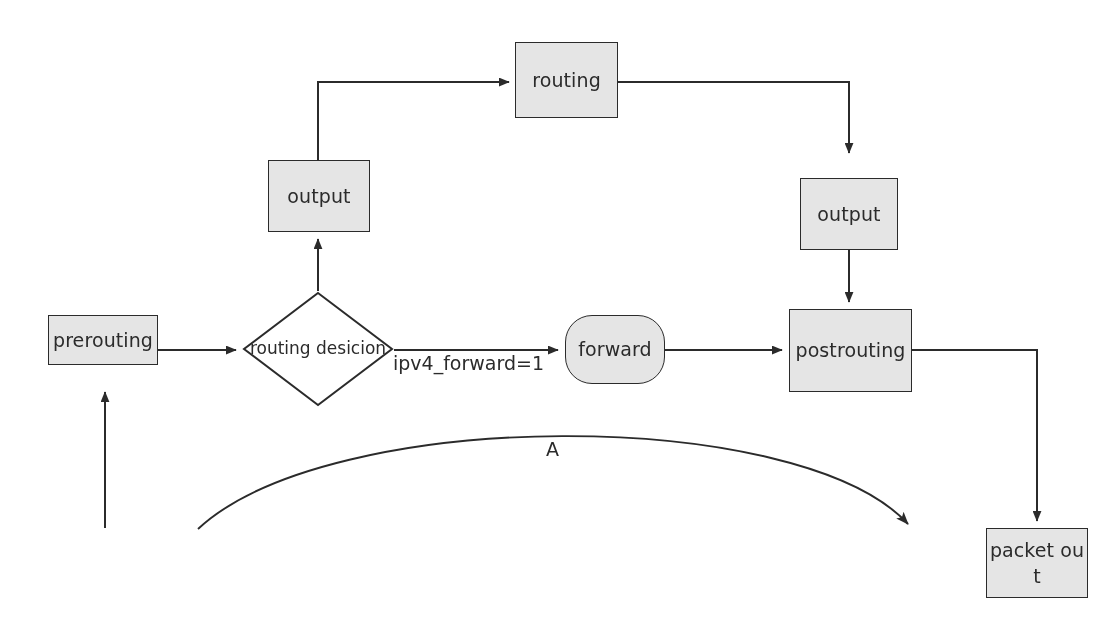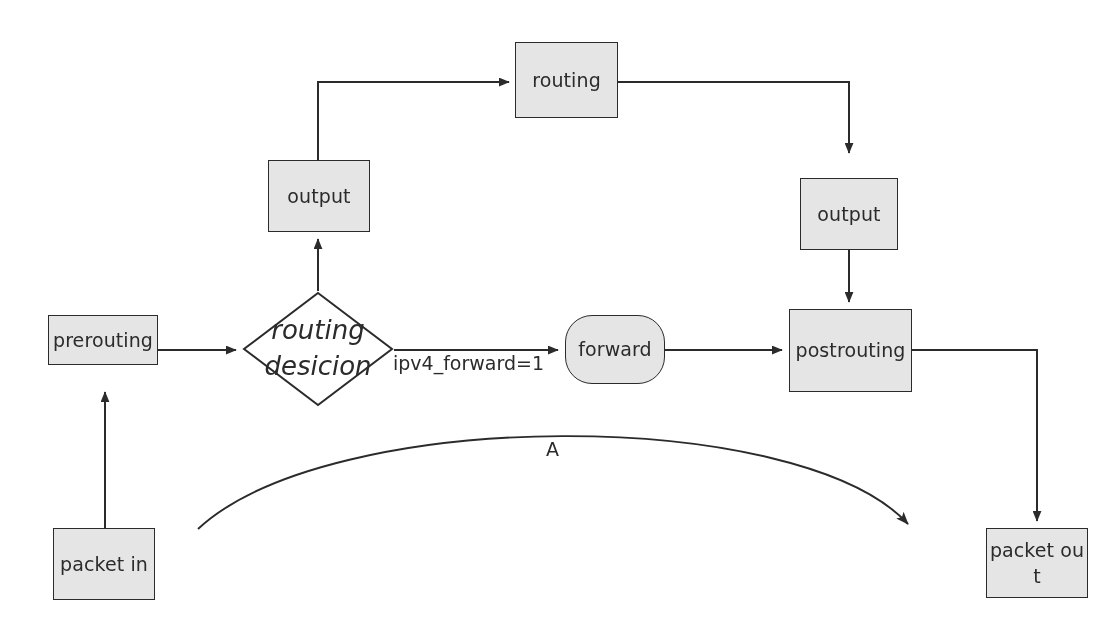--- a/index.html
+++ b/index.html
@@ -48,24 +48,23 @@
     position: absolute;
     left: 0;
     top: 0;
     width: 100%;
     height: 100%;
     display: flex;
     align-items: center;
     justify-content: center;
     text-align: center;
     color: #2b2b2b;
-    font-size: 26px;
+    font-size: 17px;
     line-height: 1.38;
     pointer-events: none;
-    font-style: italic;
   }
   .edge-label {
     position: absolute;
     color: #2b2b2b;
     font-size: 19px;
     white-space: nowrap;
     line-height: 1;
   }
   .arc-label {
     position: absolute;
@@ -106,21 +105,20 @@
       <path d="M394,350 L558,350" marker-end="url(#arrowhead)"></path>
 
       <path d="M665,350 L782,350" marker-end="url(#arrowhead)"></path>
 
       <path d="M912,350 L1037,350 L1037,521" marker-end="url(#arrowhead)"></path>
 
       <path d="M198,529 C 330,406 800,406 908,524" stroke-width="1.9" marker-end="url(#arrowhead-thin)"></path>
     </g>
   </svg>
 
-  <div class="node-box" style="left:53px; top:528px; width:102px; height:72px;">packet in</div>
 
   <div class="node-box" style="left:48px; top:315px; width:110px; height:50px;">prerouting</div>
 
   <div class="node-diamond-wrap" style="left:242px; top:291px; width:152px; height:116px;">
     <svg width="152" height="116" viewBox="0 0 152 116">
       <polygon points="76,2 150,58 76,114 2,58" fill="#ffffff" stroke="#2b2b2b" stroke-width="2"></polygon>
     </svg>
     <div class="diamond-label">routing desicion</div>
   </div>
 

